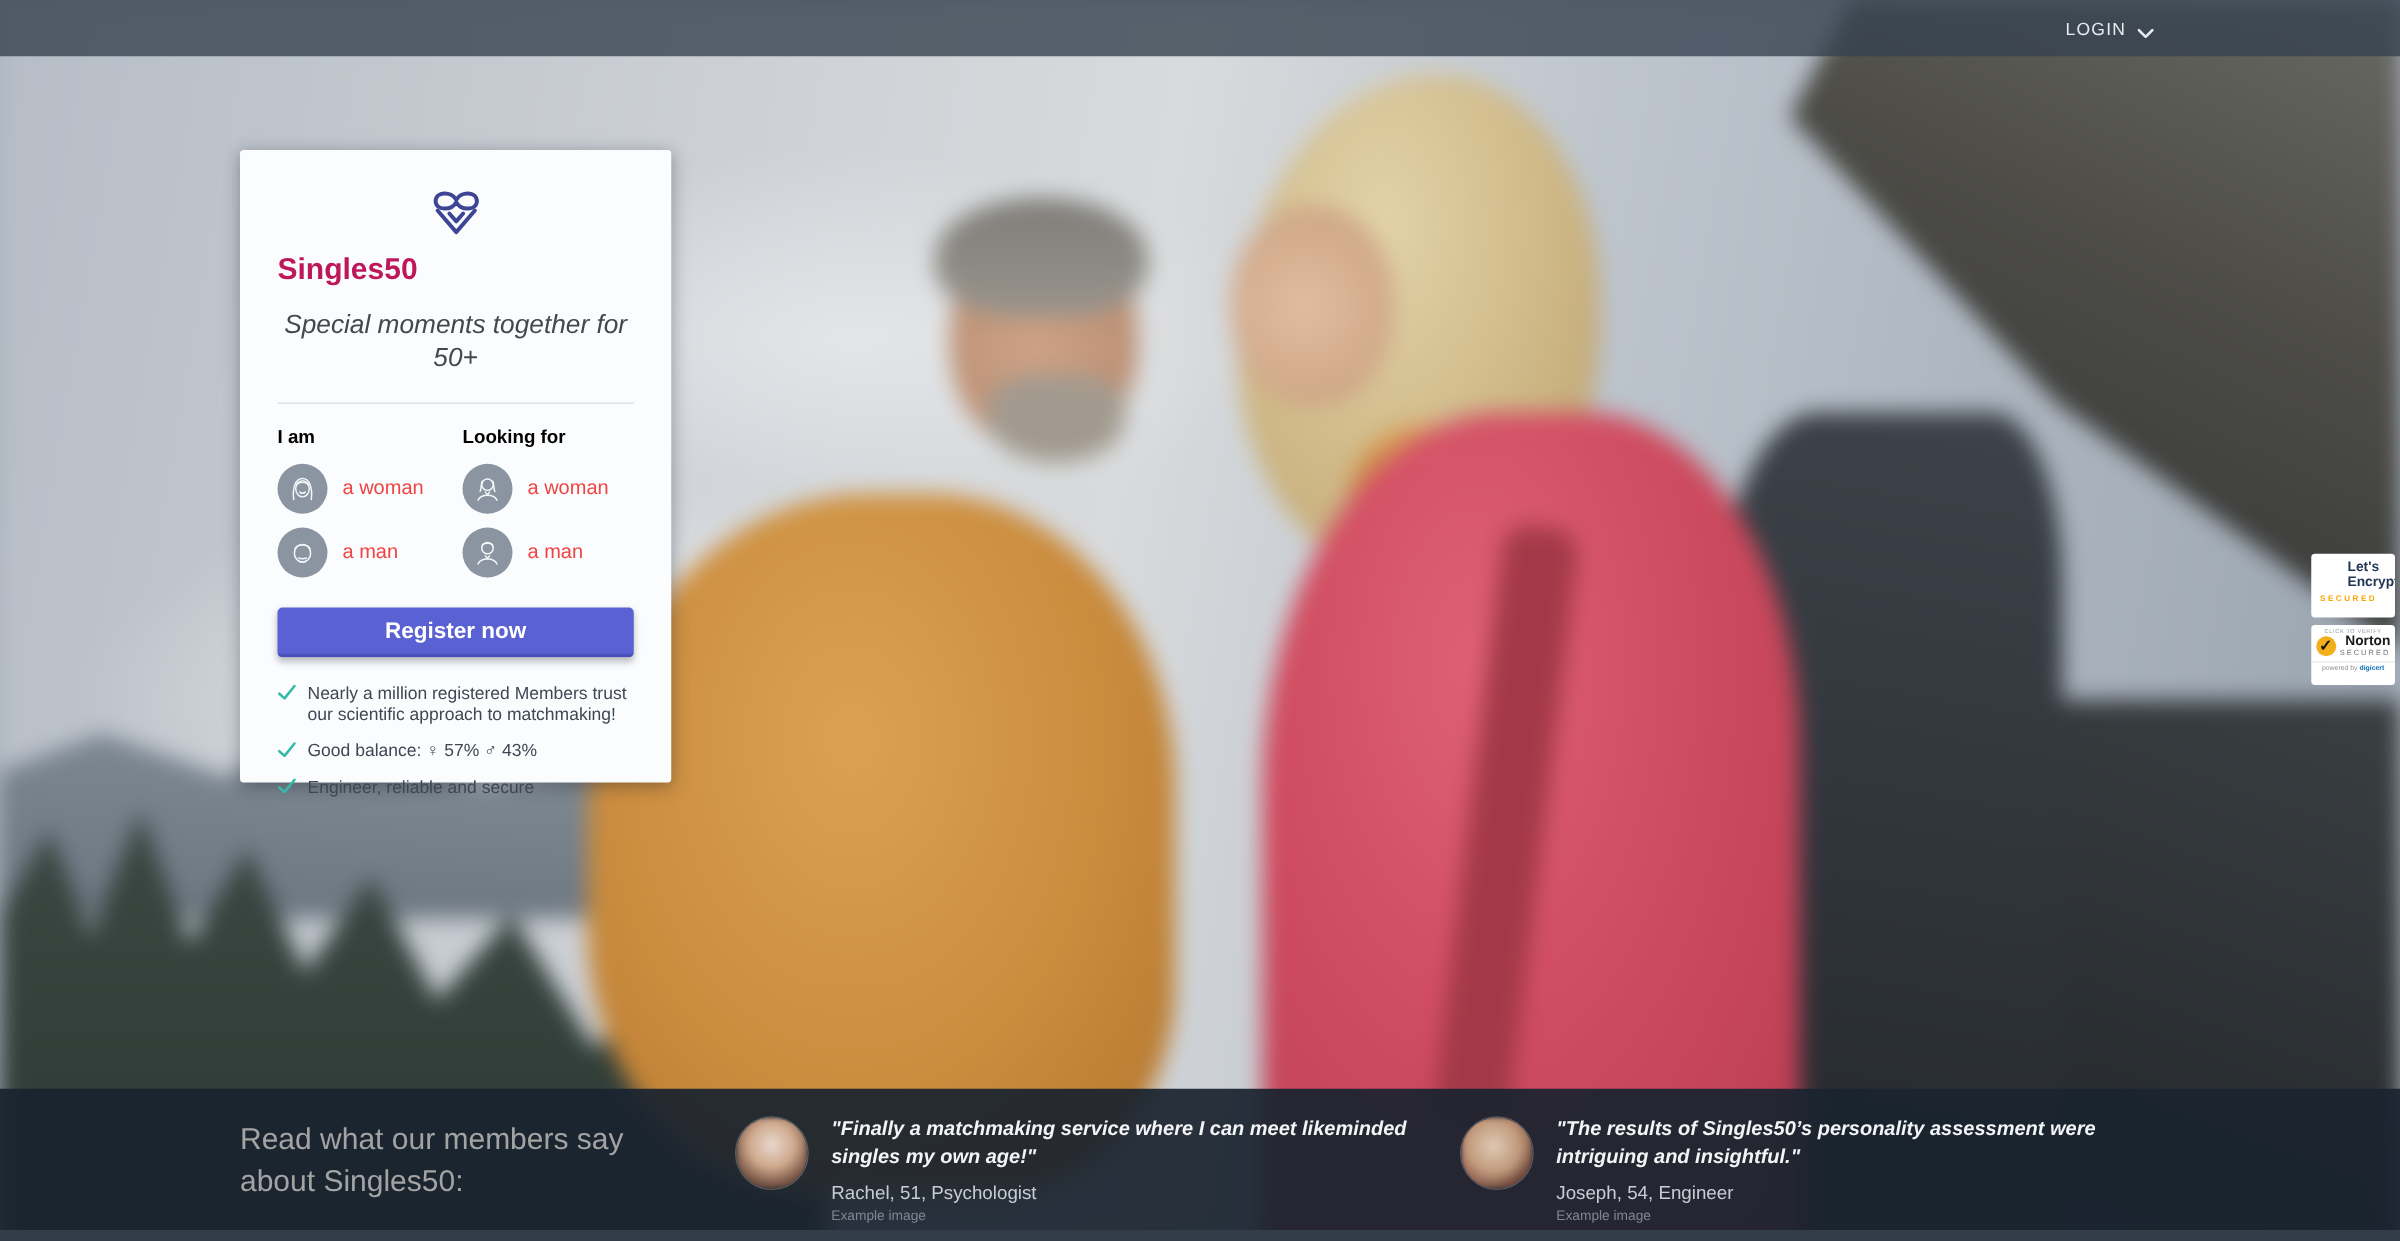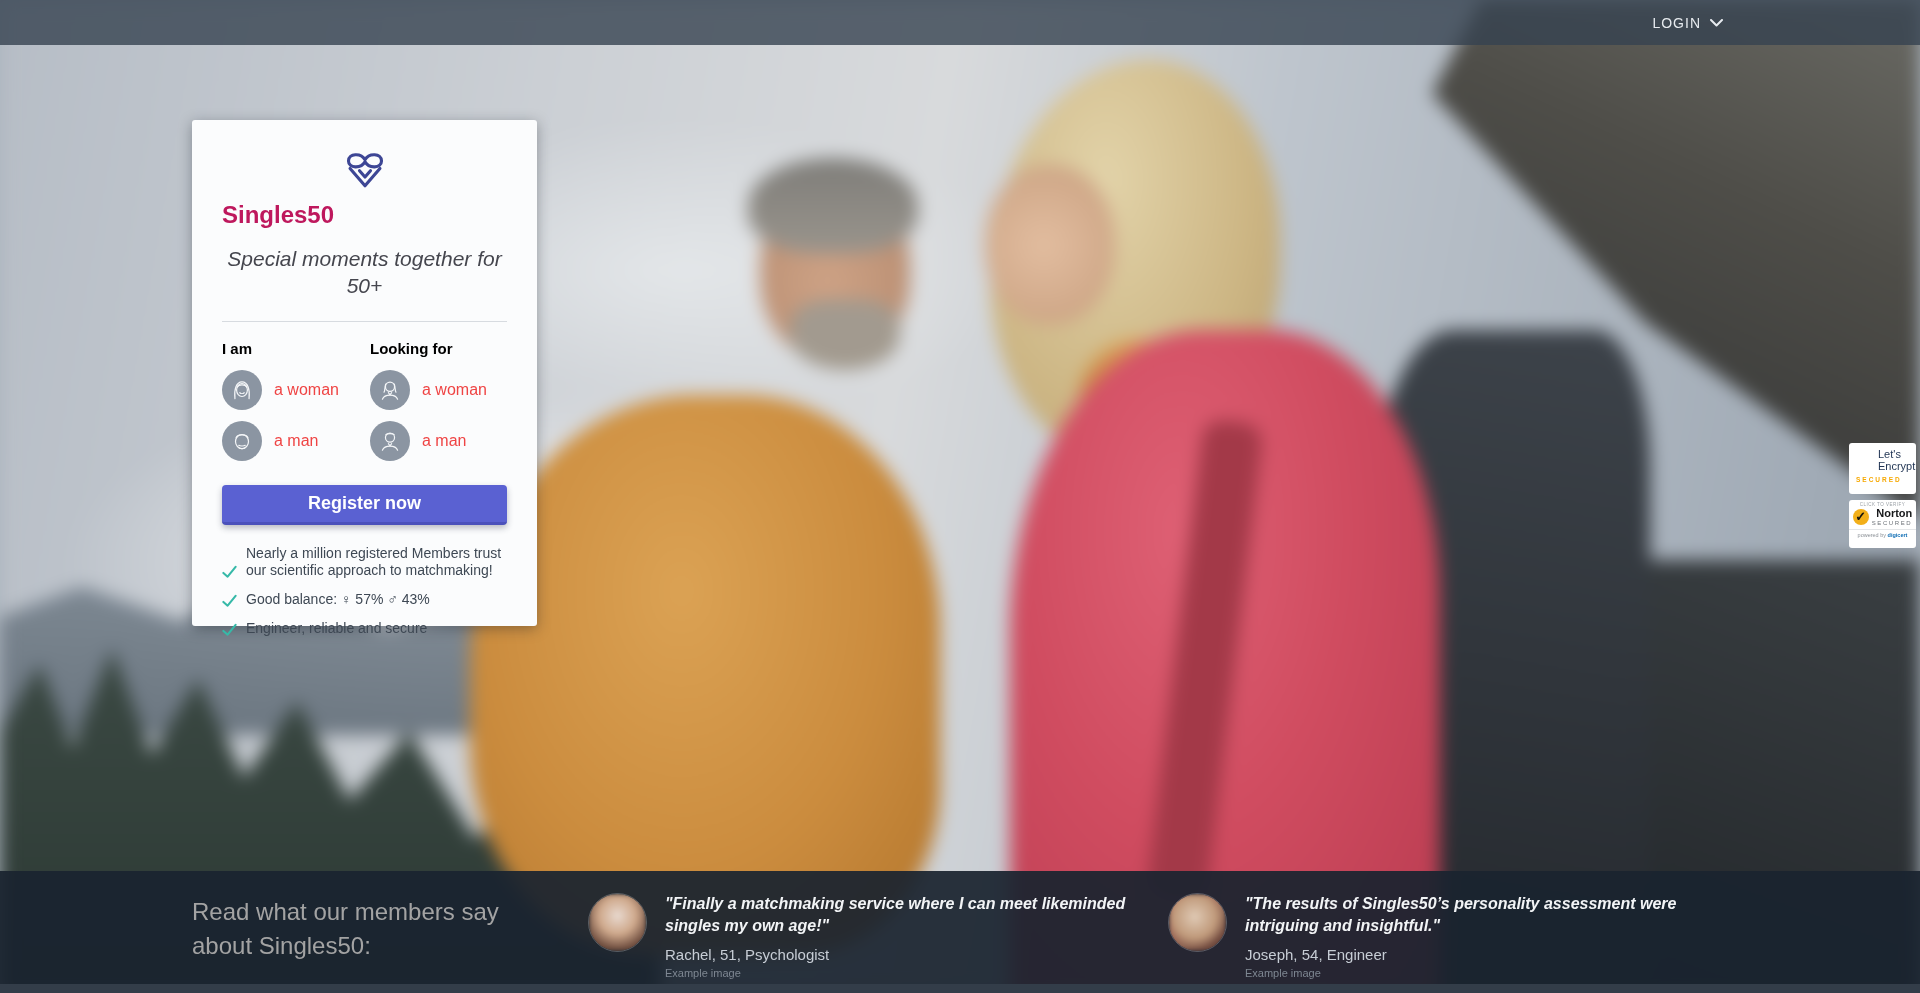--- a/index.html
+++ b/index.html
@@ -25,45 +25,45 @@
   .w-hair { left:990px; top:60px; width:290px; height:400px; background:radial-gradient(ellipse at 40% 30%, #e3d3a7 0%, #cdb581 60%, #b79c6b 100%); border-radius:55% 45% 50% 45%; }
   .w-face { left:985px; top:165px; width:130px; height:160px; background:radial-gradient(circle at 45% 50%, #e3bd9e 0%, #cfa684 75%); border-radius:48%; }
   .arm { left:1060px; top:395px; width:300px; height:120px; background:linear-gradient(180deg,#e0a457,#c58434); border-radius:60px; transform:rotate(38deg); }
   .hand { left:1070px; top:490px; width:110px; height:130px; background:#c69a77; border-radius:45%; transform:rotate(20deg); }
   .backpack { left:1370px; top:330px; width:280px; height:680px; background:linear-gradient(190deg,#3d434a,#23272c); border-radius:30% 20% 0 0; }
   .w-jacket { left:1010px; top:330px; width:430px; height:670px; background:radial-gradient(ellipse at 40% 30%, #e25f74 0%, #d44b60 45%, #bc3a50 100%); border-radius:45% 40% 0 0; }
   .strap { left:1175px; top:420px; width:60px; height:480px; background:#a63848; transform:rotate(7deg); border-radius:20px; }
 
   
   .topbar { position:absolute; left:0; top:0; width:1920px; height:45px; background:rgba(54,66,80,.80); display:flex; align-items:center; justify-content:flex-end; padding-right:197px; z-index:30; }
-  .login { display:flex; align-items:center; gap:9px; cursor:pointer; }
+  .login { display:flex; align-items:flex-end; gap:9px; cursor:pointer; }
   .login span { color:#e7ebef; font-size:14px; letter-spacing:1px; }
 
   
   .card { position:absolute; left:192px; top:120px; width:345px; height:506px; background:#fbfcfd; border-radius:3px; box-shadow:0 3px 14px rgba(20,25,35,.35); z-index:20; padding:28px 30px 0 30px; }
   .logo-wrap { text-align:center; }
   .brand { text-align:left; color:#be185d; font-size:24px; font-weight:bold; margin-top:5px; }
   .tagline { text-align:center; color:#45464e; font-size:21px; font-style:italic; line-height:27px; margin-top:16px; }
   .divider { height:1px; background:#d7dbe0; margin-top:22px; }
   .form-grid { display:grid; grid-template-columns:148px 1fr; margin-top:18px; }
   .col-label { font-size:15px; font-weight:bold; color:#000000; margin-bottom:13px; }
   .opt-row { display:flex; align-items:center; gap:12px; height:40px; margin-bottom:11px; cursor:pointer; }
   .opt-circle { width:40px; height:40px; border-radius:50%; background:#8b95a2; flex:0 0 auto; display:flex; align-items:center; justify-content:center; }
   .opt-label { font-size:16px; color:#ef4444; }
   .register { display:block; width:100%; height:40px; margin-top:13px; background:#5a61d2; border:none; border-bottom:3px solid #4b51bb; border-radius:4px; color:#fff; font-size:18px; font-weight:bold; font-family:"Liberation Sans",sans-serif; cursor:pointer; box-shadow:0 3px 6px rgba(30,35,60,.3); }
   .benefits { margin-top:20px; }
-  .benefit { display:flex; gap:9px; margin-bottom:12px;align-items:flex-end; }
+  .benefit { display:flex; gap:9px; margin-bottom:12px; }
   .benefit svg { flex:0 0 auto; margin-top:1px; }
   .benefit span { font-size:14px; color:#3e4854; line-height:17px; }
 
   
   .seal { position:absolute; left:1849px; width:67px; background:#fff; border-radius:3px; z-index:25; overflow:hidden; cursor:pointer; }
   .seal-le { top:443px; height:51px; padding:5px 0 0 7px; }
   .le-row { display:flex; align-items:flex-start; gap:3px; }
-  .le-words div { font-size:11px; font-weight:normal; color:#1f3352; line-height:12px;padding-left:22px; }
+  .le-words div { font-size:11px; font-weight:bold; color:#1f3352; line-height:12px;padding-left:22px; }
   .le-secured { font-size:6.5px; font-weight:bold; color:#f7a800; letter-spacing:2px; margin-top:4px; }
   .padlock { width:11px; height:11px; background:#f7a800; border-radius:2px; position:relative; margin-top:2px; }
   .padlock:after { content:""; position:absolute; left:4px; top:4px; width:3px; height:3px; background:#fff; border-radius:50%; }
   .padlock:before { content:""; position:absolute; left:2px; top:-4px; width:5px; height:5px; border:1.5px solid #f7a800; border-bottom:none; border-radius:5px 5px 0 0; }
   .seal-norton { top:500px; height:48px; text-align:center; padding-top:2px; }
   .n-verify { font-size:4.5px; color:#9aa0a6; letter-spacing:.5px; }
   .n-row { display:flex; align-items:center; justify-content:center; gap:3px; margin-top:1px; }
   .n-check { width:16px; height:16px; border-radius:50%; background:#f2af19; color:#14140f; font-size:13px; font-weight:bold; line-height:16px; }
   .n-name { font-size:11px; font-weight:bold; color:#17181a; line-height:11px; text-align:right; }
   .n-secured { font-size:6px; color:#6d7278; letter-spacing:1.6px; text-align:left; margin-top:1px; }

